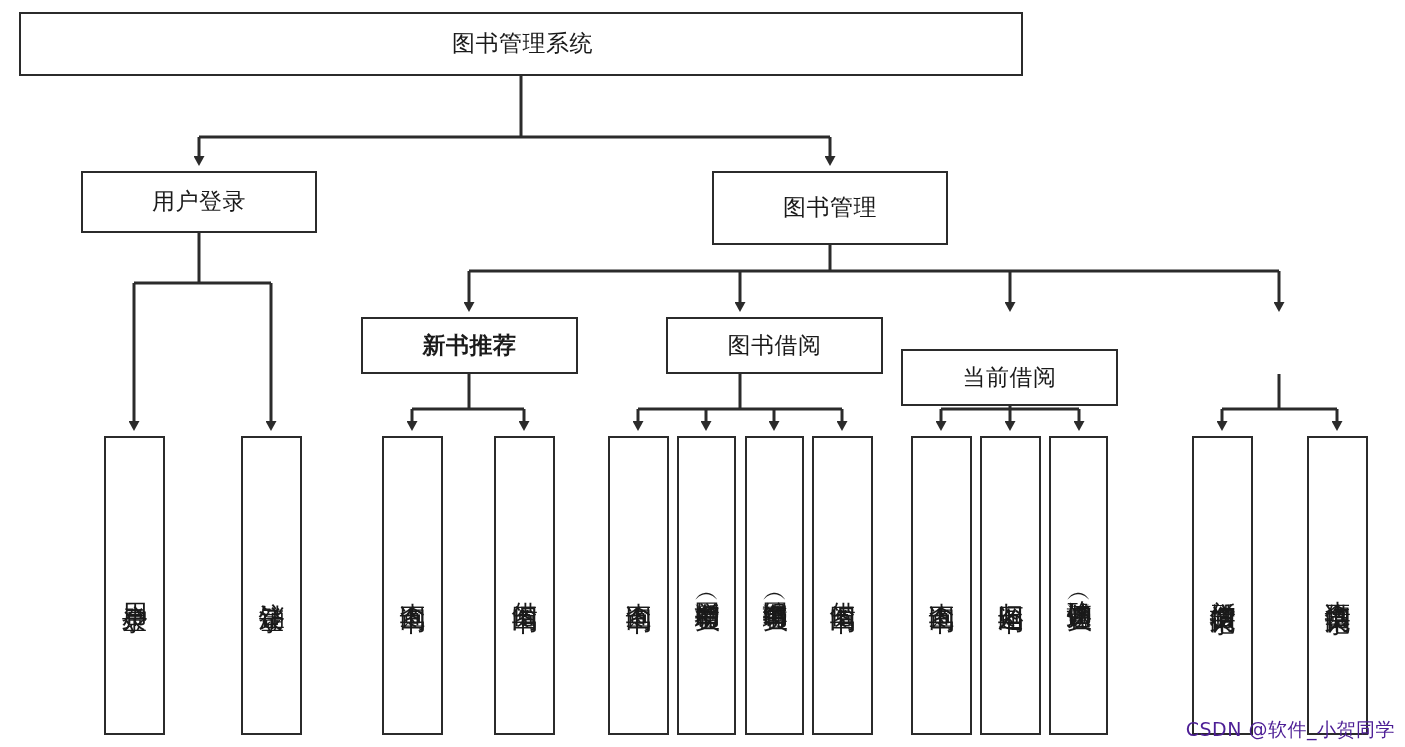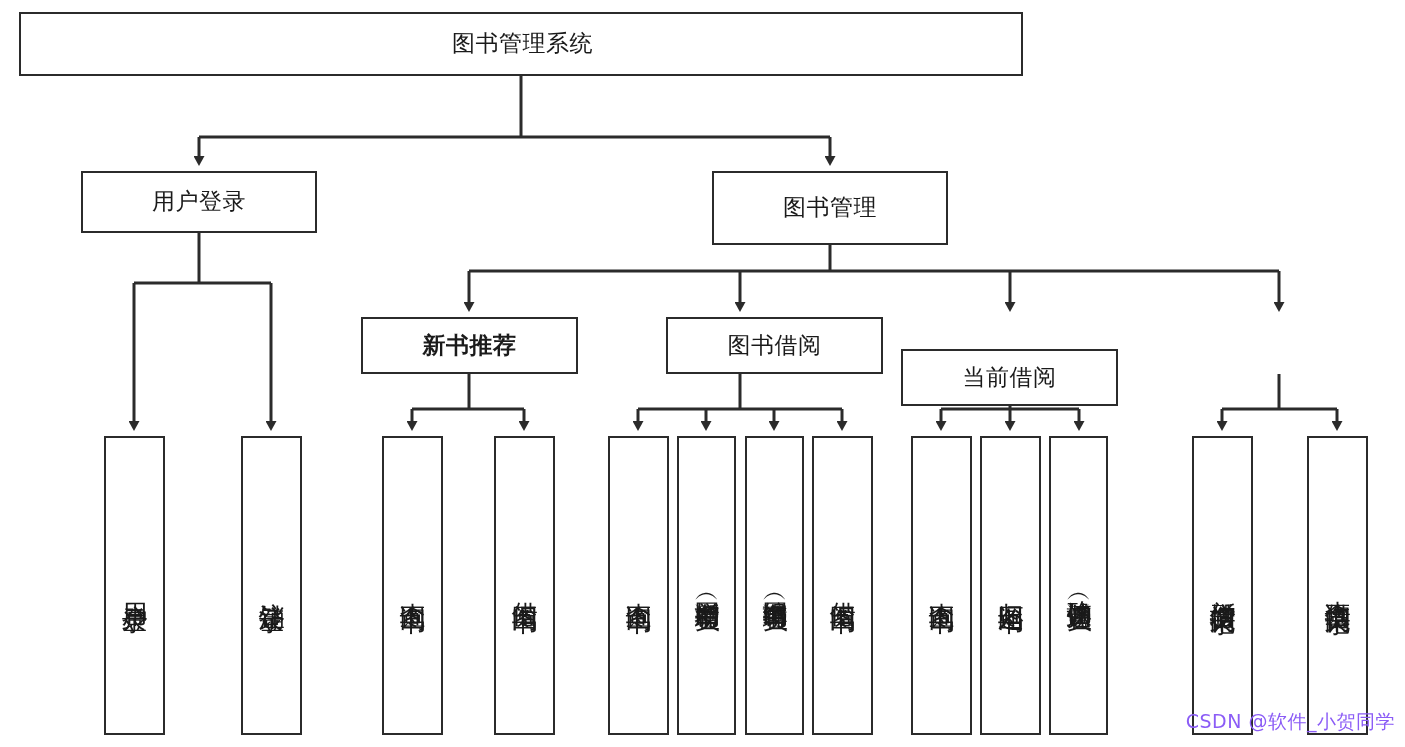--- a/index.html
+++ b/index.html
@@ -57,23 +57,23 @@
     align-items: center;
     justify-content: center;
   }
   .node-v.tight {
     font-size: 25px;
     letter-spacing: 1px;
   }
   .watermark {
     position: absolute;
     right: 10px;
-    bottom: 12px;
+    bottom: 4px;
     font-size: 19px;
-    color: #8b5cf6;
+    color: #4c1d95;
     letter-spacing: 0.5px;
     white-space: nowrap;
   }
 </style>
 </head>
 <body>
 
 <div id="canvas">
 
   <svg id="connectors" viewBox="0 0 1405 747" xmlns="http://www.w3.org/2000/svg">

